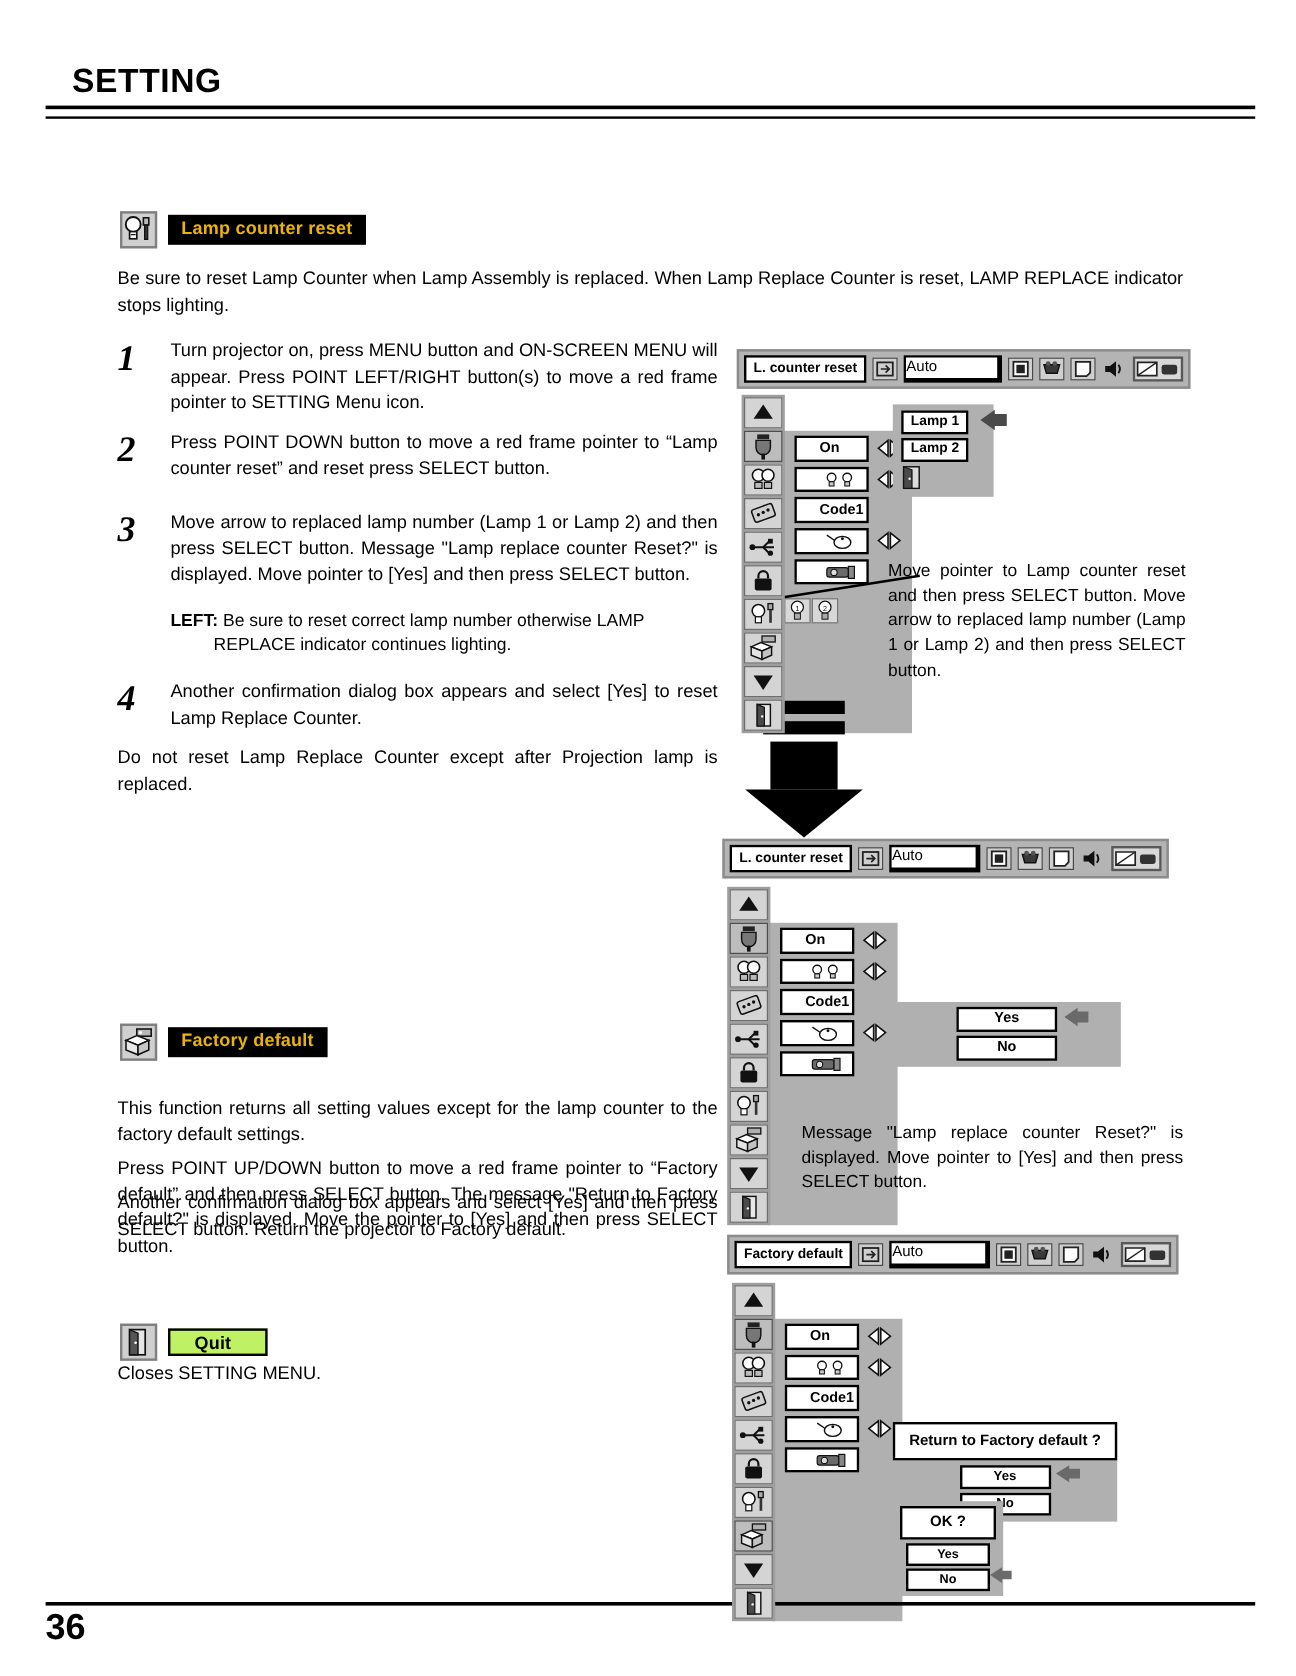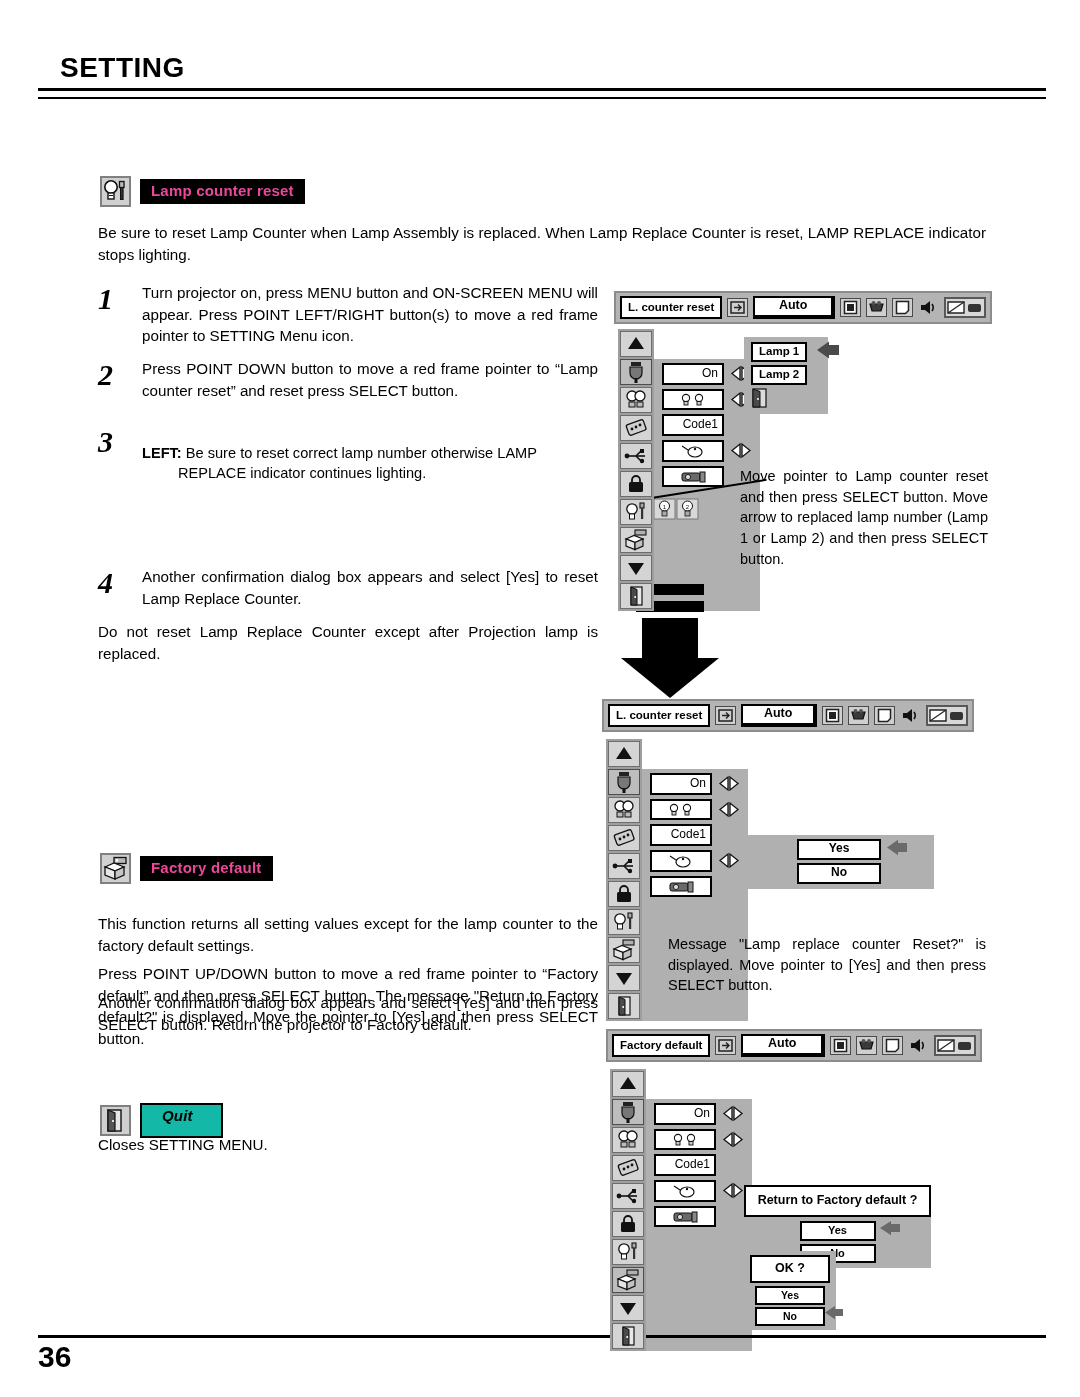--- a/index.html
+++ b/index.html
@@ -46,33 +46,32 @@
     width: 31px;
     height: 31px;
     background: #d0d0d0;
     border: 2px solid #808080;
     box-sizing: border-box;
     position: relative;
     flex: none;
   }
   .sec-label {
     background: #000;
-    color: #ec4899;
+    color: #eab308;
     font-size: 15px;
     font-weight: bold;
     padding: 4px 11px 5px 11px;
     line-height: 1.1;
     letter-spacing: 0.2px;
   }
   .sec-label.outline {
-    background: #14b8a6;
+    background: #bef264;
     color: #000;
     border: 2px solid #000;
-    padding: 3px 28px 11px 20px;
-    font-style: italic;
+    padding: 3px 28px 0 20px;
   }
 
   
   .para {
     position: absolute;
     font-size: 15.2px;
     line-height: 1.42;
     text-align: justify;
     color: #000;
   }
@@ -135,22 +134,21 @@
     position: relative;
     flex: none;
   }
   .bar-icon.plain { background: #b4b4b4; border: none; }
   .auto-field {
     background: #fff;
     border: 2px solid #000;
     border-right-width: 4px;
     border-bottom-width: 4px;
     font-size: 12.5px;
-    font-weight: bold;
-    text-align: center;
+    font-weight: normal;
     padding: 1px 0 2px 0;
     width: 96px;
     line-height: 1.1;
   }
   .bar-icon.selected {
     width: 42px;
     height: 21px;
     border: 2px solid #585858;
     background: #d8d8d8;
   }
@@ -184,24 +182,24 @@
     display: flex;
     flex-direction: column;
     gap: 4px;
     align-items: flex-start;
   }
   .value-row { display: flex; align-items: center; gap: 6px; }
   .val-box {
     background: #fff;
     border: 2px solid #000;
     font-size: 12px;
-    font-weight: normal;
-    text-align: right;
+    font-weight: bold;
+    text-align: left;
     min-width: 56px;
-    padding: 2px 4px;
+    padding: 2px 19px;
     line-height: 1.15;
     box-sizing: border-box;
   }
   .lr-arrows { width: 22px; height: 17px; position: relative; flex: none; }
 
   
   .subpanel {
     position: absolute;
     background: #b0b0b0;
     padding: 5px 9px 6px 7px;
@@ -328,20 +326,21 @@
 </div>
 
 <div class="step" style="left:98px; top:358px; width:500px;">
   <div class="step-num">2</div>
   <div class="step-body">Press POINT DOWN button to move a red frame pointer to “Lamp counter reset” and reset press SELECT button.</div>
 </div>
 
 <div class="step" style="left:98px; top:425px; width:500px;">
   <div class="step-num">3</div>
   <div>
+    <div class="step-body">Move arrow to replaced lamp number (Lamp 1 or Lamp 2) and then press SELECT button.  Message "Lamp replace counter Reset?" is displayed. Move pointer to [Yes] and then press SELECT button.</div>
     <div class="note-block">
       <b>LEFT:</b>
       <span>Be sure to reset correct lamp number otherwise LAMP REPLACE indicator continues lighting.</span>
     </div>
   </div>
 </div>
 
 <div class="step" style="left:98px; top:566px; width:500px;">
   <div class="step-num">4</div>
   <div class="step-body">Another confirmation dialog box appears and select [Yes] to reset Lamp Replace Counter.</div>

